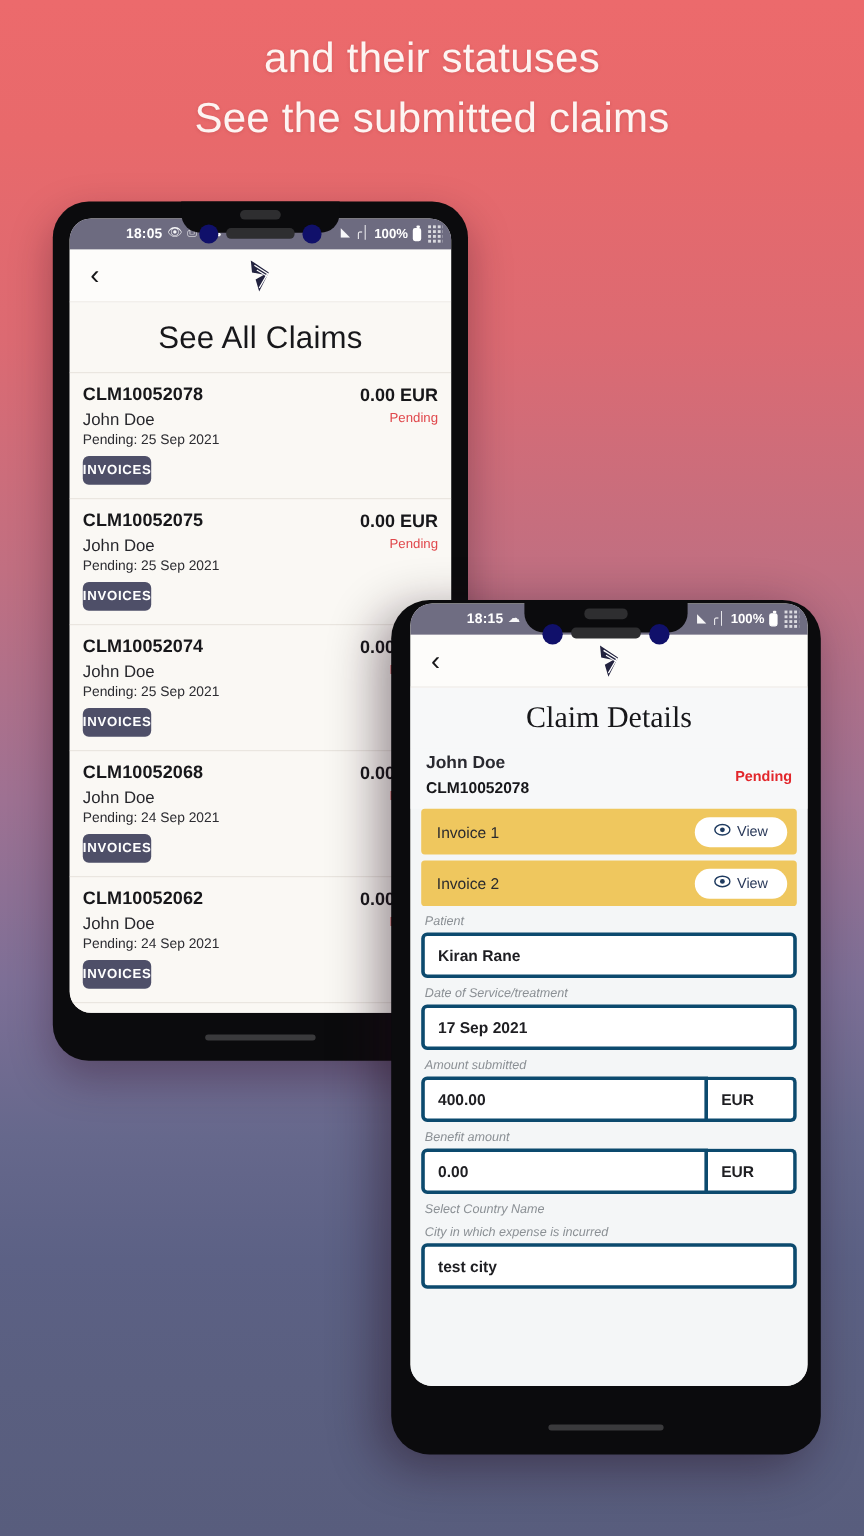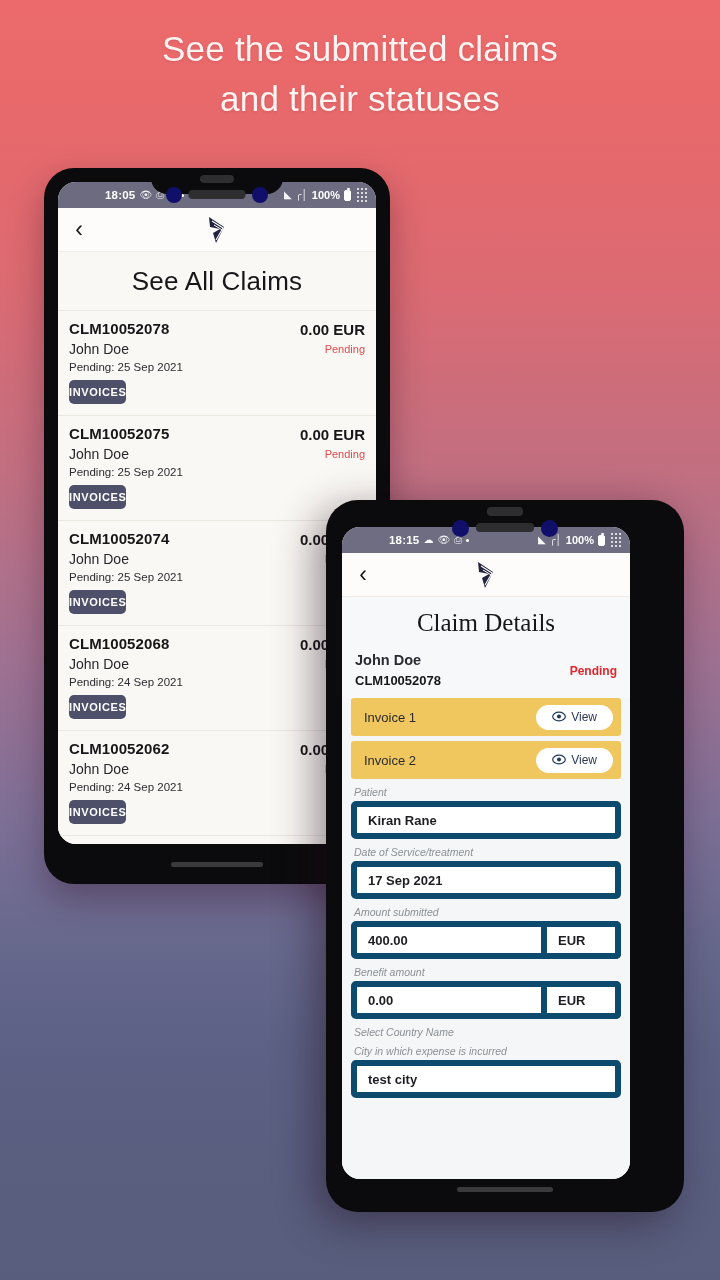--- a/index.html
+++ b/index.html
@@ -32,21 +32,21 @@
     border-radius:30px;
     box-shadow:0 14px 34px rgba(40,10,30,.34);
   }
   #phone1 .screen { left:14px; top:14px; width:318px; height:662px; border-radius:18px; }
 
   #phone2 {
     left:326px; top:500px; width:358px; height:712px;
     border-radius:32px;
     box-shadow:-10px 10px 42px rgba(30,8,25,.46);
   }
-  #phone2 .screen { left:16px; top:27px; width:288px; height:652px; border-radius:18px; }
+  #phone2 .screen { left:16px; top:3px; width:331px; height:652px; border-radius:18px; }
 
   
   .notch {
     position:absolute; left:50%; transform:translateX(-50%); top:0;
     background:#0b0b0d; z-index:7;
   }
   .speaker {
     position:absolute; left:50%; transform:translateX(-50%);
     background:#2e2e30; border-radius:4px; z-index:9;
   }
@@ -141,34 +141,34 @@
   .inv-label { font-size:13px; color:#2a2a2e; }
   .view-btn {
     background:#fff; border-radius:16px; height:25px;
     display:flex; align-items:center; gap:5px; padding:0 16px;
   }
   .view-txt { font-size:12px; color:#2b3a5a; }
 
   .field { padding:0 9px; margin-top:7px; }
   .field-label { font-size:10.5px; color:#8b9095; padding-left:3px; margin-bottom:3px;font-style:italic; }
   .field-box {
-    background:#fff; border:6px solid #0c4a6e; border-radius:5px;
+    background:#fff; border:3px solid #0c4a6e; border-radius:5px;
     height:38px; display:flex; align-items:center;
     padding:0 11px; font-size:13px; color:#1e1e22; font-weight:600;
   }
   .field-split { display:flex; gap:0; }
   .field-split .field-box:first-child { flex:1; border-radius:5px 0 0 5px; }
   .field-split .field-box:last-child { width:74px; border-left:none; border-radius:0 5px 5px 0; }
 </style>
 </head>
 <body>
 
 <div class="headline">
+  <div>and their statuses</div>
   <div>See the submitted claims</div>
-  <div>and their statuses</div>
 </div>
 
 <div class="phone" id="phone1">
   <div class="screen">
 
     <div class="statusbar">
       <div class="sb-left">
         <span class="sb-time">18:05</span>
         <span class="sb-ico">👁</span>
         <span class="sb-ico">⎙</span>

